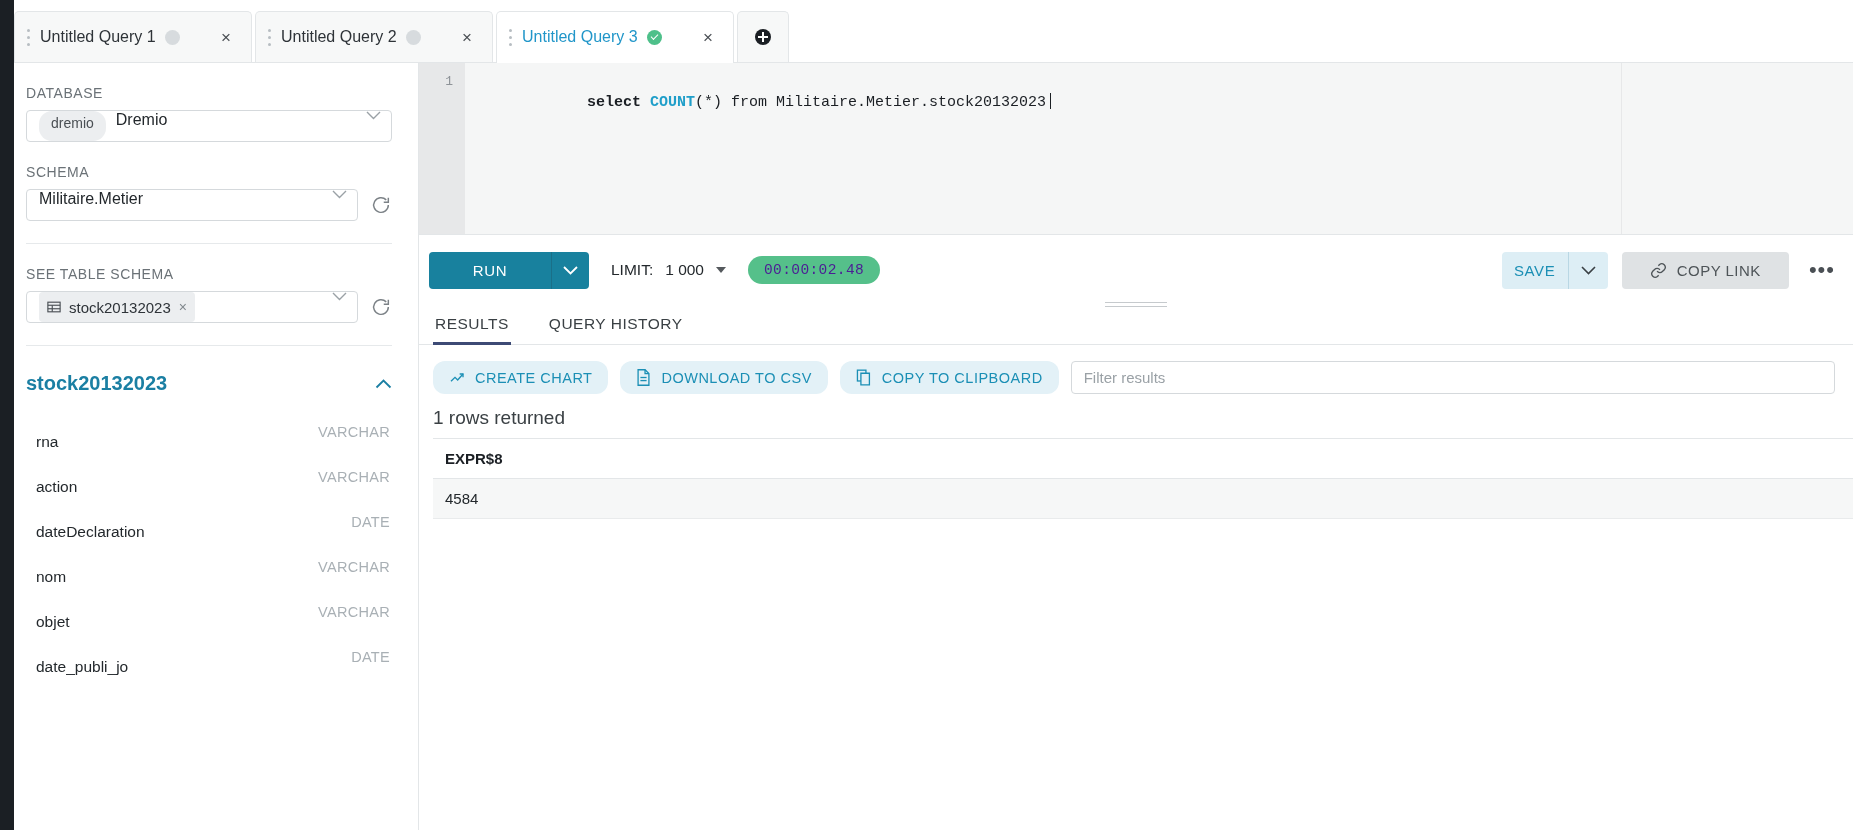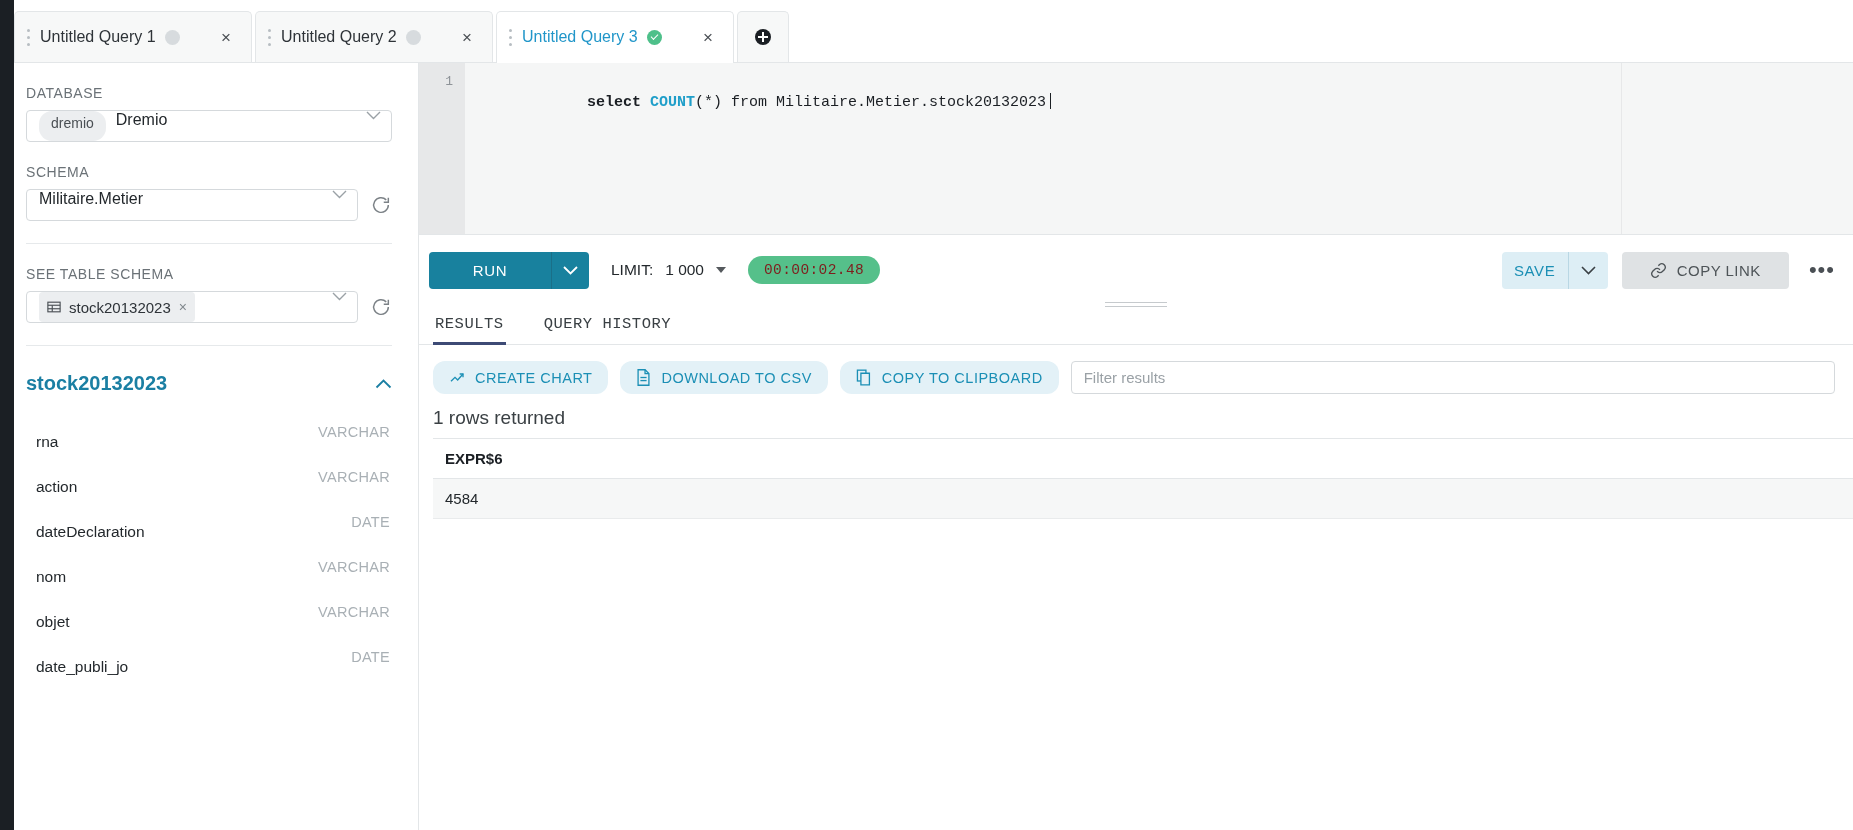--- a/index.html
+++ b/index.html
@@ -155,21 +155,21 @@
   .run-split {
     background:#18819e; width: 38px; display:flex; align-items:center; justify-content:center;
     border-left: 1px solid #1a6f88; color:#fff; cursor:pointer;
   }
   .limit {
     margin-left: 22px; display:flex; align-items:center; gap: 12px;
     font-size: 15.5px; color:#23282c;
   }
   .limit-caret { width:0;height:0;border-left:5px solid transparent;border-right:5px solid transparent;border-top:6px solid #55595d; }
   .timer {
-    margin-left: 22px; background:#55c08a; color:#7f1d1d; border-radius: 14px;
+    margin-left: 22px; background:#55c08a; color:#4c1d95; border-radius: 14px;
     font-family:"Liberation Mono", monospace; font-size: 14.5px;
     padding: 6px 16px; letter-spacing: .4px;
   }
   .tb-right { margin-left:auto; display:flex; align-items:center; gap: 14px; }
   .save-group { display:flex; height: 37px; border-radius:4px; overflow:hidden; background:#ddeef5; }
   .save-btn { width: 66px; display:flex; align-items:center; justify-content:center; color:#1b8fb5; font-size:15px; letter-spacing:.6px; cursor:pointer; }
   .save-split { width: 40px; display:flex; align-items:center; justify-content:center; color:#3a4044; border-left:1px solid #b9d7e4; cursor:pointer; }
   .copylink {
     height: 37px; background:#dfe2e4; border-radius:4px; display:flex; align-items:center; gap: 10px;
     padding: 0 28px; color:#4e5458; font-size: 15px; letter-spacing:.5px; cursor:pointer;
@@ -178,21 +178,21 @@
 
   .drag-handle {
     position:absolute; left: 50%; transform: translateX(-50%); bottom: -4px;
     width: 62px; height: 7px;
   }
   .drag-handle i { display:block; height:1px; background:#c6cacd; margin-bottom: 3px; }
 
   
   .results { flex: 1 1 auto; display:flex; flex-direction:column; min-height:0; }
   .res-tabs {
-    display:flex; gap: 36px; padding: 10px 0 0 14px; border-bottom: 1px solid #e3e6e8; font-family: Liberation Mono, monospace;
+    display:flex; gap: 36px; padding: 10px 0 0 14px; border-bottom: 1px solid #e3e6e8;
   }
   .res-tab {
     font-size: 15.5px; letter-spacing:.5px; color:#3a4044; padding: 0 2px 11px 2px;
     position: relative; cursor:pointer;
   }
   .res-tab.active::after {
     content:""; position:absolute; left:0; right:0; bottom:-1px; height:3px; background:#3d4a75;
   }
   .actions { display:flex; align-items:center; gap: 12px; padding: 16px 18px 0 14px; }
   .act-btn {
@@ -463,21 +463,21 @@
           </div>
           <input class="filter-input" type="text" placeholder="Filter results" style="">
         </div>
 
         <div class="rowcount">1 rows returned</div>
 
         <div class="table-wrap">
           <table class="rtable">
             <thead>
               <tr>
-                <th>EXPR$6</th>
+                <th>EXPR$8</th>
               </tr>
             </thead>
             <tbody>
               <tr>
                 <td>4584</td>
               </tr>
             </tbody>
           </table>
         </div>
 

